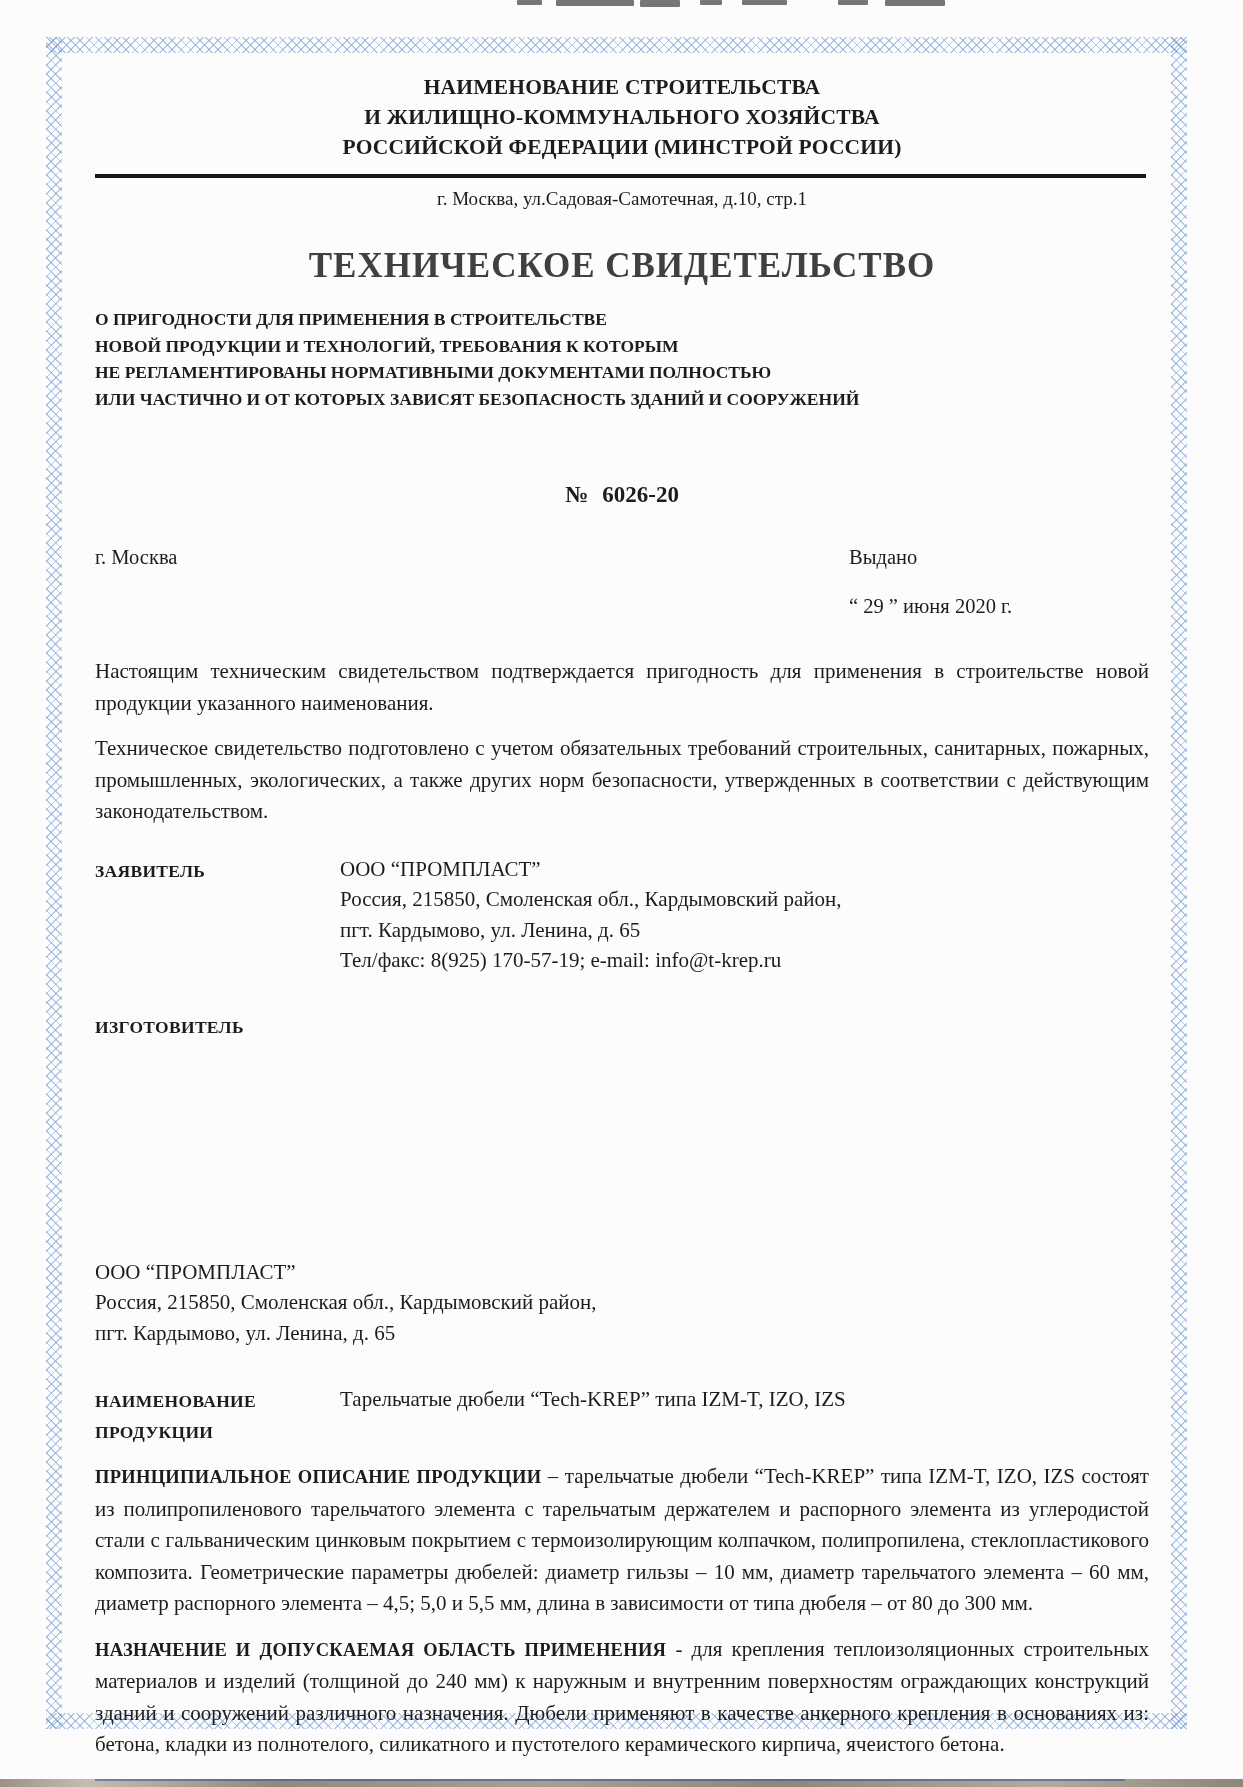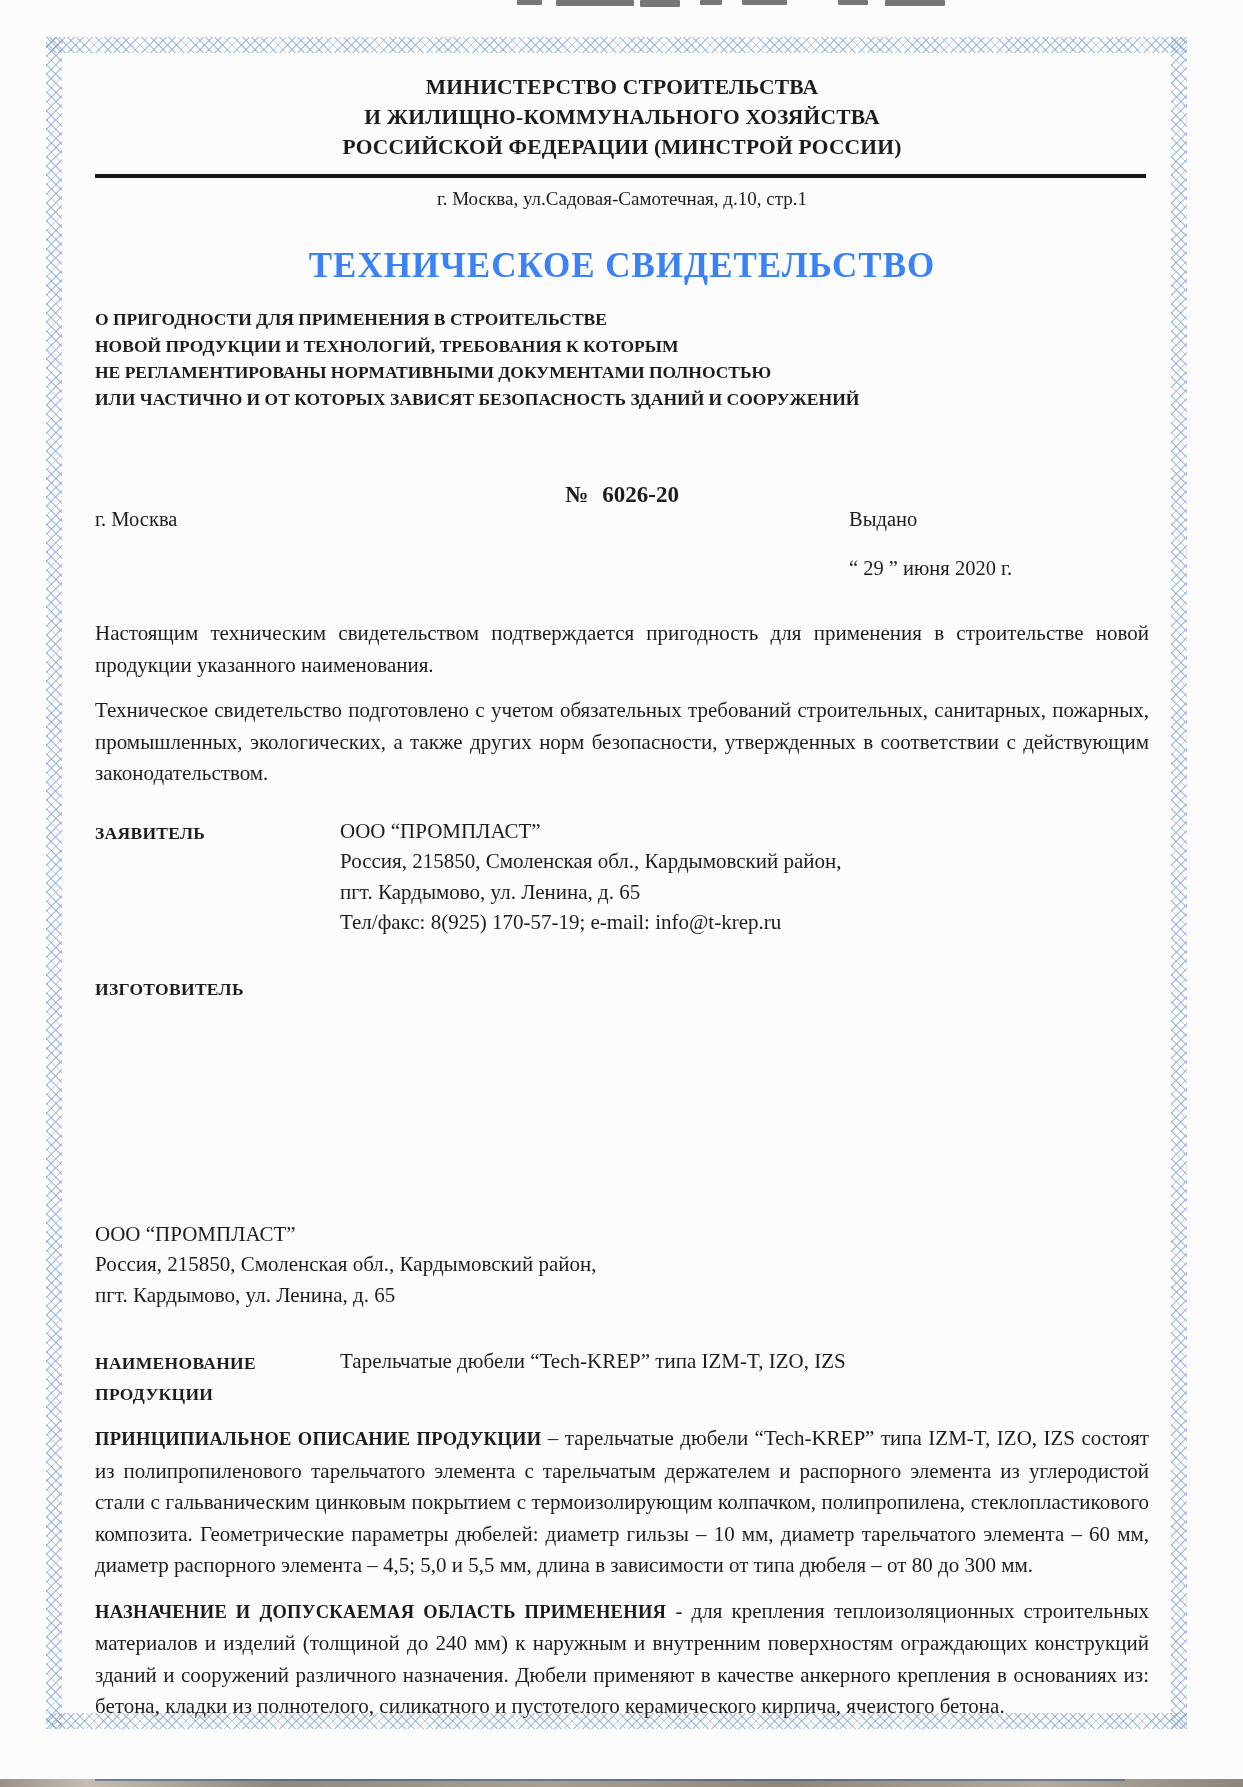--- a/index.html
+++ b/index.html
@@ -32,21 +32,21 @@
   .scan-bottom-line{position:absolute;left:95px;top:1779px;width:1030px;height:2px;background:#3c5a8c;opacity:.6;}
   
   .content{position:absolute;left:95px;top:0;width:1054px;}
   .ministry{margin-top:72px;text-align:center;font-weight:bold;font-size:21.5px;line-height:30px;letter-spacing:.2px;}
   .rule{margin-top:12px;height:4px;background:#17171f;width:1051px;}
   .address{margin-top:8px;text-align:center;font-size:19px;line-height:26px;}
   .doc-title{margin-top:34px;text-align:center;font-weight:bold;font-size:35px;letter-spacing:1px;}
   .subtitle{margin-top:20px;text-align:left;font-weight:bold;font-size:17.5px;line-height:26.5px;}
   .doc-number{margin-top:70px;text-align:center;font-weight:bold;font-size:23px;}
   .doc-number .num{margin-left:14px;}
-  .city-row{display:flex;justify-content:space-between;font-size:20.5px;}
+  .city-row{margin-top:38px;display:flex;justify-content:space-between;font-size:20.5px;}
   .issued-col{width:300px;text-align:left;}
   .issued-date{margin-top:26px;}
   p.para{margin:0;margin-top:14px;font-size:21px;line-height:31.5px;text-align:justify;}
   p.first-para{margin-top:38px;}
   .inline-head{font-weight:bold;font-size:18.5px;letter-spacing:.3px;}
   .field{display:flex;margin-top:30px;font-size:21px;line-height:30.5px;gap:30px;}
   .field-label{width:215px;flex:0 0 215px;font-weight:bold;font-size:17.5px;line-height:30.5px;letter-spacing:.3px;padding-top:2px;}
   .field-value{flex:1;}
   .field-first{margin-top:26px;}
   .sect{margin-top:28px;}
@@ -69,30 +69,30 @@
   <div class="scanmark" style="left:742px;width:45px;height:5px;"></div>
   <div class="scanmark" style="left:838px;width:30px;height:5px;"></div>
   <div class="scanmark" style="left:885px;width:60px;height:6px;"></div>
 
   <div class="scan-bottom"></div>
   <div class="scan-bottom-line"></div>
 
   <div class="content">
 
     <div class="ministry">
-      <div>МИНИСТЕРСТВО СТРОИТЕЛЬСТВА</div>
+      <div>НАИМЕНОВАНИЕ СТРОИТЕЛЬСТВА</div>
       <div>И ЖИЛИЩНО-КОММУНАЛЬНОГО ХОЗЯЙСТВА</div>
       <div>РОССИЙСКОЙ ФЕДЕРАЦИИ (МИНСТРОЙ РОССИИ)</div>
     </div>
 
     <div class="rule"></div>
 
     <div class="address">г. Москва,  ул.Садовая-Самотечная,  д.10, стр.1</div>
 
-    <div class="doc-title" style="color:#3b82f6;">ТЕХНИЧЕСКОЕ СВИДЕТЕЛЬСТВО</div>
+    <div class="doc-title" style="color:#404040;">ТЕХНИЧЕСКОЕ СВИДЕТЕЛЬСТВО</div>
 
     <div class="subtitle">
       <div>О ПРИГОДНОСТИ ДЛЯ ПРИМЕНЕНИЯ  В СТРОИТЕЛЬСТВЕ</div>
       <div>НОВОЙ ПРОДУКЦИИ  И ТЕХНОЛОГИЙ, ТРЕБОВАНИЯ К КОТОРЫМ</div>
       <div>НЕ РЕГЛАМЕНТИРОВАНЫ НОРМАТИВНЫМИ ДОКУМЕНТАМИ ПОЛНОСТЬЮ</div>
       <div>ИЛИ ЧАСТИЧНО И ОТ КОТОРЫХ ЗАВИСЯТ БЕЗОПАСНОСТЬ ЗДАНИЙ И СООРУЖЕНИЙ</div>
     </div>
 
     <div class="doc-number">
       <span>№</span><span class="num">6026-20</span>

